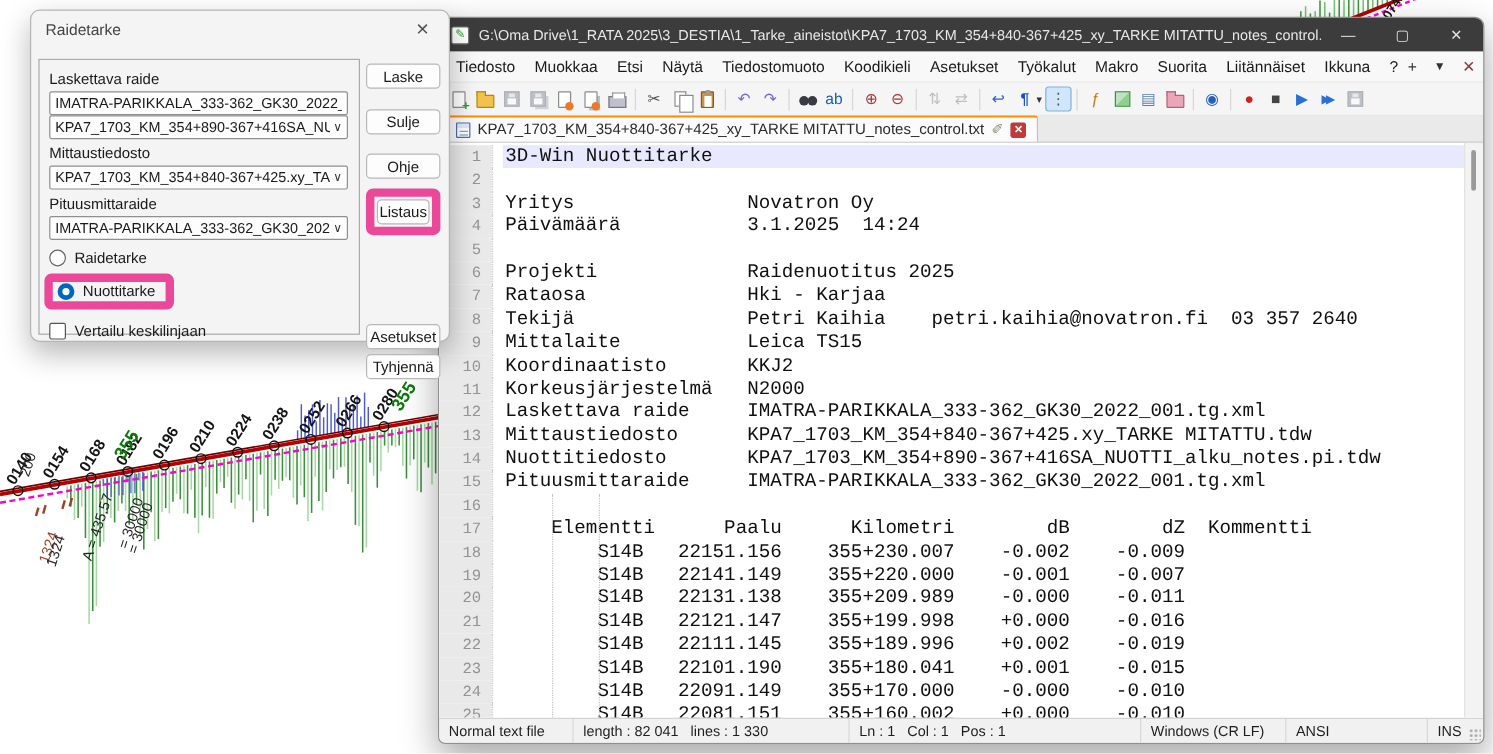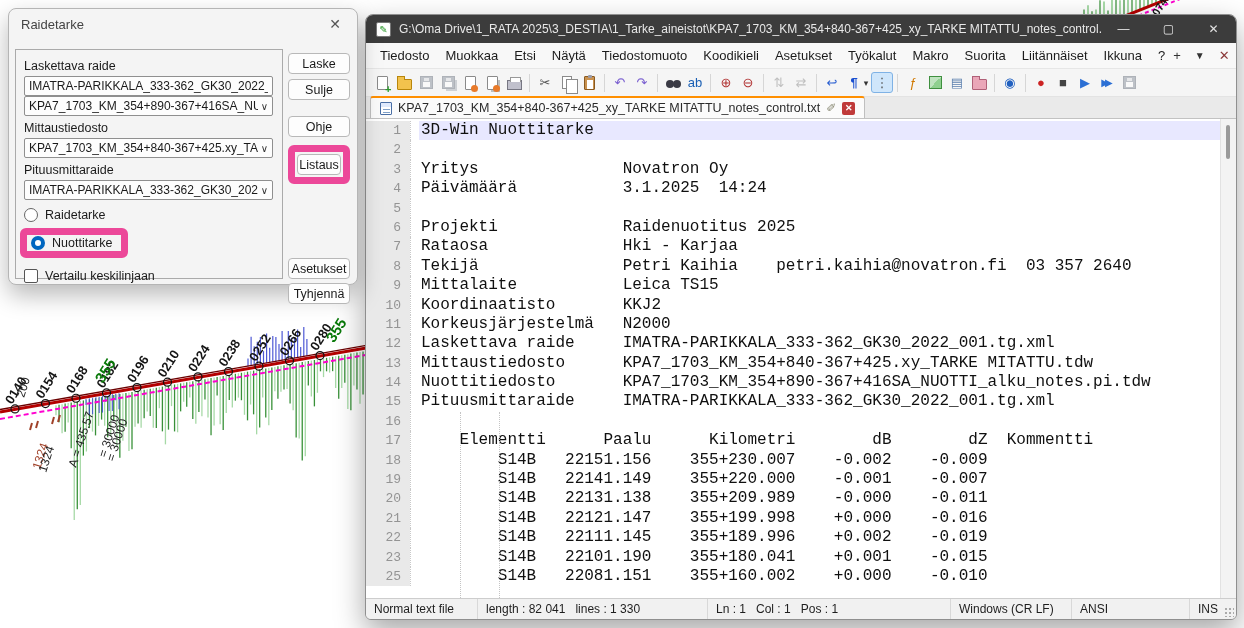--- a/index.html
+++ b/index.html
@@ -93,40 +93,40 @@
   .sb-sec:nth-child(1){width:112px}
   .sb-sec:nth-child(2){width:230px}
   .sb-sec:nth-child(3){width:243px}
   .sb-sec:nth-child(4){width:121px}
   .sb-sec:nth-child(5){width:118px}
   .sb-sec:nth-child(6){flex:1;border-right:none;position:relative}
   .grip{position:absolute;right:2px;bottom:2px;width:10px;height:10px;
     background:radial-gradient(#aaa 1px,transparent 1.3px);background-size:4px 4px}
 
   
-  .dlg{position:absolute;left:8px;top:8px;width:350px;height:277px;z-index:20;background:#f4f4f4;
+  .dlg{position:absolute;left:25px;top:8px;width:350px;height:277px;z-index:20;background:#f4f4f4;
     border:1px solid #b5b5b5;border-radius:8px;box-shadow:0 10px 24px rgba(0,0,0,.28);font-size:12.5px;color:#1a1a1a}
   .d-title{height:30px;display:flex;align-items:center;padding:0 12px;font-size:13px;color:#444}
   .d-close{margin-left:auto;font-size:14px;color:#555;padding:0 4px}
   .grp{position:absolute;left:6px;top:40px;width:268px;height:230px;border:1px solid #aaa;padding:4px 9px 0 8px;background:#f4f4f4}
   .f-label{margin:5px 0 3px;color:#1a1a1a}
   .inp{height:20px;border:1px solid #8f8f8f;background:#fdfdfd;display:flex;align-items:center;
     padding:0 4px;font-size:12px;border-radius:2px}
   .inp .val{white-space:nowrap;overflow:hidden;flex:1}
   .inp .chev{flex:none;color:#333;font-size:10px;padding-left:3px}
   .rrow{display:flex;align-items:center;gap:7px;height:20px;margin-top:5px}
   .radio{width:14px;height:14px;border-radius:50%;border:1px solid #666;background:#fff;flex:none}
   .radio.sel{border:4.5px solid #0067c0}
   .cbox{width:14px;height:14px;border:1px solid #555;background:#fff;border-radius:2px;flex:none}
   .hl{border:7px solid #ec4899;border-radius:6px}
   .hl-radio{display:inline-flex;align-items:flex-end;gap:7px;padding:1px 9px 1px 4px;margin:3px 0 0 -4px}
   .btncol{position:absolute;left:279px;top:44px;width:62px;display:flex;flex-direction:column;align-items:stretch}
   .btn{height:21px;background:#fdfdfd;border:1px solid #b8b8b8;border-radius:4px;display:flex;
     align-items:center;justify-content:center;font-size:12.5px;color:#1a1a1a}
-  .btn-laske{margin-top:0}.btn-sulje{margin-top:5px}.btn-ohje{margin-top:16px}
+  .btn-laske{margin-top:0}.btn-sulje{margin-top:17px}.btn-ohje{margin-top:16px}
   .hl-btn{margin-top:8px;padding:2px}
   .btn-asetukset{margin-top:74px}.btn-tyhjenna{margin-top:4px}
 </style>
 </head>
 <body>
 
 <svg id="bgL" viewBox="0 0 372 240">
     <line x1="56" y1="125.2" x2="56" y2="135.2" stroke="#6cc06c" stroke-width="1.3" opacity="0.6"></line>
     <line x1="59.04" y1="124.668" x2="59.04" y2="142.1522962645069" stroke="#2e8b2e" stroke-width="1.3" opacity="0.95"></line>
     <line x1="62.08" y1="124.136" x2="62.08" y2="153.25153219596484" stroke="#6cc06c" stroke-width="1.3" opacity="0.6"></line>
@@ -568,20 +568,25 @@
           <span class="num">22</span>
           <span class="fm"></span>
           <span class="txt">        S14B   22111.145    355+189.996    +0.002    -0.019</span>
         </div>
         <div class="ln">
           <span class="num">23</span>
           <span class="fm"></span>
           <span class="txt">        S14B   22101.190    355+180.041    +0.001    -0.015</span>
         </div>
         <div class="ln">
+          <span class="num">24</span>
+          <span class="fm"></span>
+          <span class="txt">        S14B   22091.149    355+170.000    -0.000    -0.010</span>
+        </div>
+        <div class="ln">
           <span class="num">25</span>
           <span class="fm"></span>
           <span class="txt">        S14B   22081.151    355+160.002    +0.000    -0.010</span>
         </div>
       </div>
     <div class="iguide g1"></div>
     <div class="iguide g2"></div>
     <div class="vscroll">
       <div class="vthumb"></div>
     </div>

